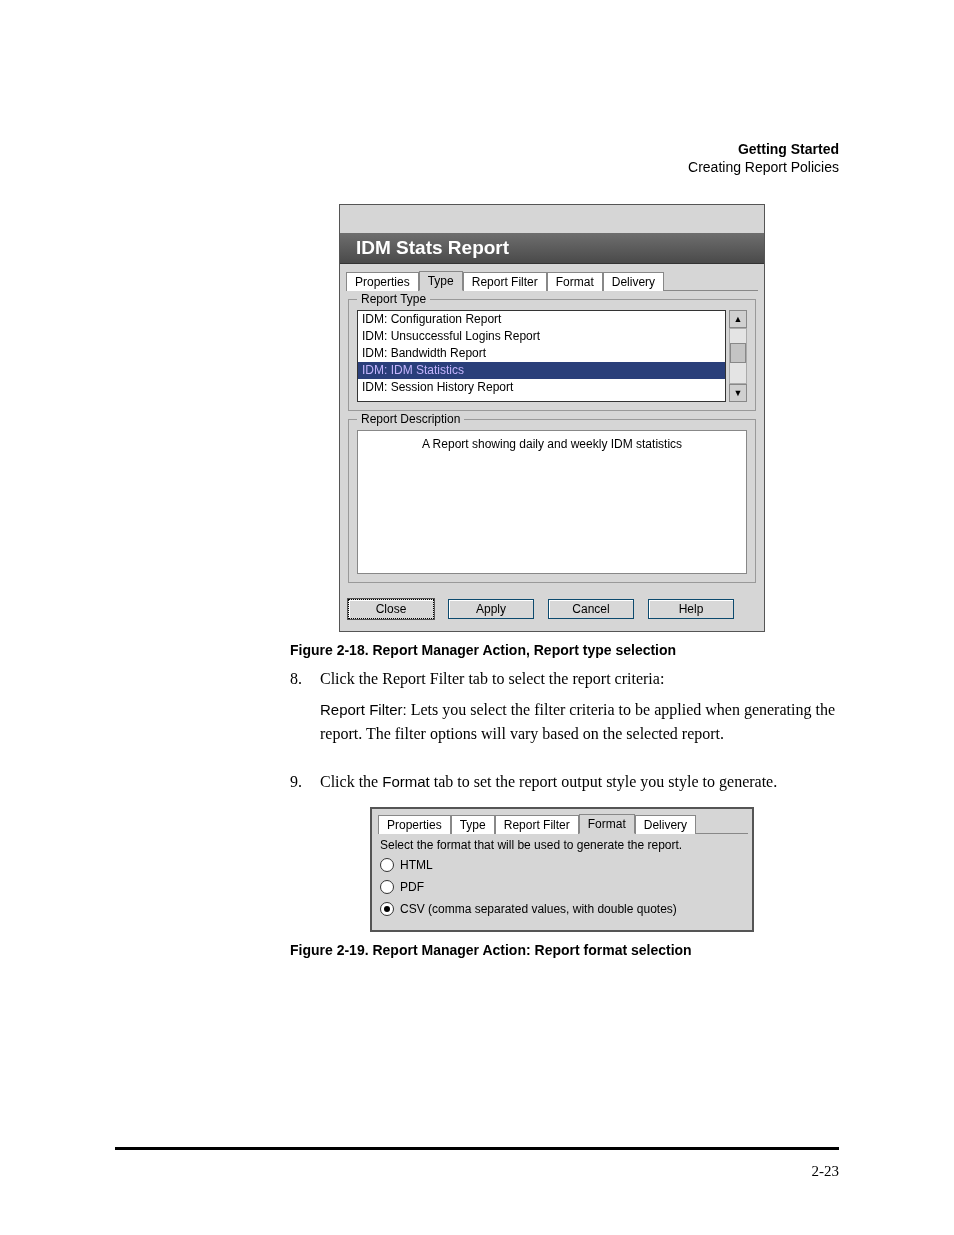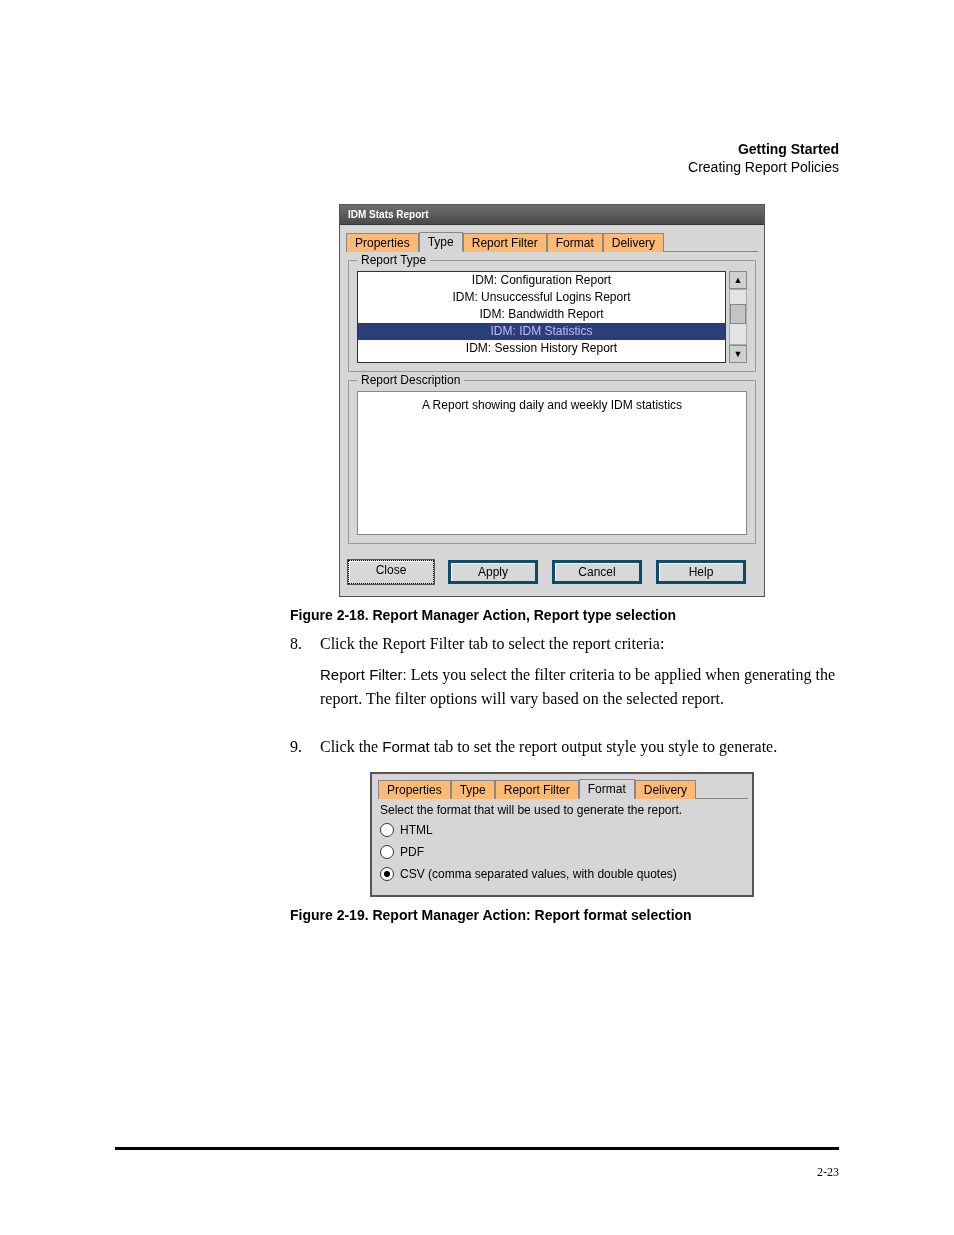--- a/index.html
+++ b/index.html
@@ -39,69 +39,70 @@
     position: absolute;
     left: 115px; right: 115px;
     bottom: 85px;
     height: 3px;
     background: #000;
   }
   .pgnum {
     position: absolute;
     right: 115px;
     bottom: 55px;
-    font-size: 12px;
+    font-size: 15px;
     margin-top: 44px;
   }
 
   
   .sshot1 {
     width: 424px;
     margin-left: 224px;
     border: 1px solid #555;
     background: #d6d6d6;
     font-family: Tahoma, Arial, sans-serif;
     font-size: 12px;
     color: #000;
   }
   .titlebar {
     background: linear-gradient(#6e6e6e, #4a4a4a);
     color: #fff;
     font-weight: bold;
-    padding: 4px 8px;
-    font-size: 10px;
+    padding: 4px 16px;
+    font-size: 19px;
     border-bottom: 1px solid #333;
+    margin-top: 28px;
   }
   .tabs1 { padding: 6px 6px 0 6px; }
   .tabrow { display: flex; align-items: flex-end; border-bottom: 1px solid #888; }
   .tab {
     padding: 2px 8px;
     border: 1px solid #888;
     border-bottom: none;
-    background: #fdba74;
+    background: #ffffff;
     margin-right: 0px;
     font-size: 12px;
     position: relative;
     top: 1px;
   }
   .tab.active { background: #d6d6d6; border-bottom: 1px solid #d6d6d6; }
   .fieldset {
     margin: 8px;
     border: 1px solid #999;
     padding: 10px 8px 8px 8px;
     position: relative;
   }
   .fieldset .legend {
     position: absolute;
     top: -8px; left: 8px;
     background: #d6d6d6;
     padding: 0 4px;
     font-size: 12px;
   }
-  .listbox-wrap { display: flex; text-align: center; }
+  .listbox-wrap { display: flex; }
   .listbox {
     flex: 1;
     background: #fff;
     border: 1px solid #333;
     height: 90px;
     overflow: hidden;
     font-size: 12px;
     line-height: 17px;
   }
   .listbox .item { padding: 0 4px; white-space: nowrap; }
@@ -136,21 +137,21 @@
     text-align: center;
   }
   .btnrow {
     display: flex;
     gap: 14px;
     padding: 8px 8px 12px 8px;
   }
   .winbtn {
     min-width: 64px;
     padding: 2px 10px;
-    border: 3px solid #0c4a6e;
+    border: 1px solid #0c4a6e;
     background: #d8d8d8;
     font-size: 12px;
     text-align: center;
     box-shadow: inset 1px 1px 0 #fff;
   }
   .winbtn.default { border: 1px dotted #000; outline: 1px solid #555; }
 
   
   .sshot2 {
     width: 380px;

